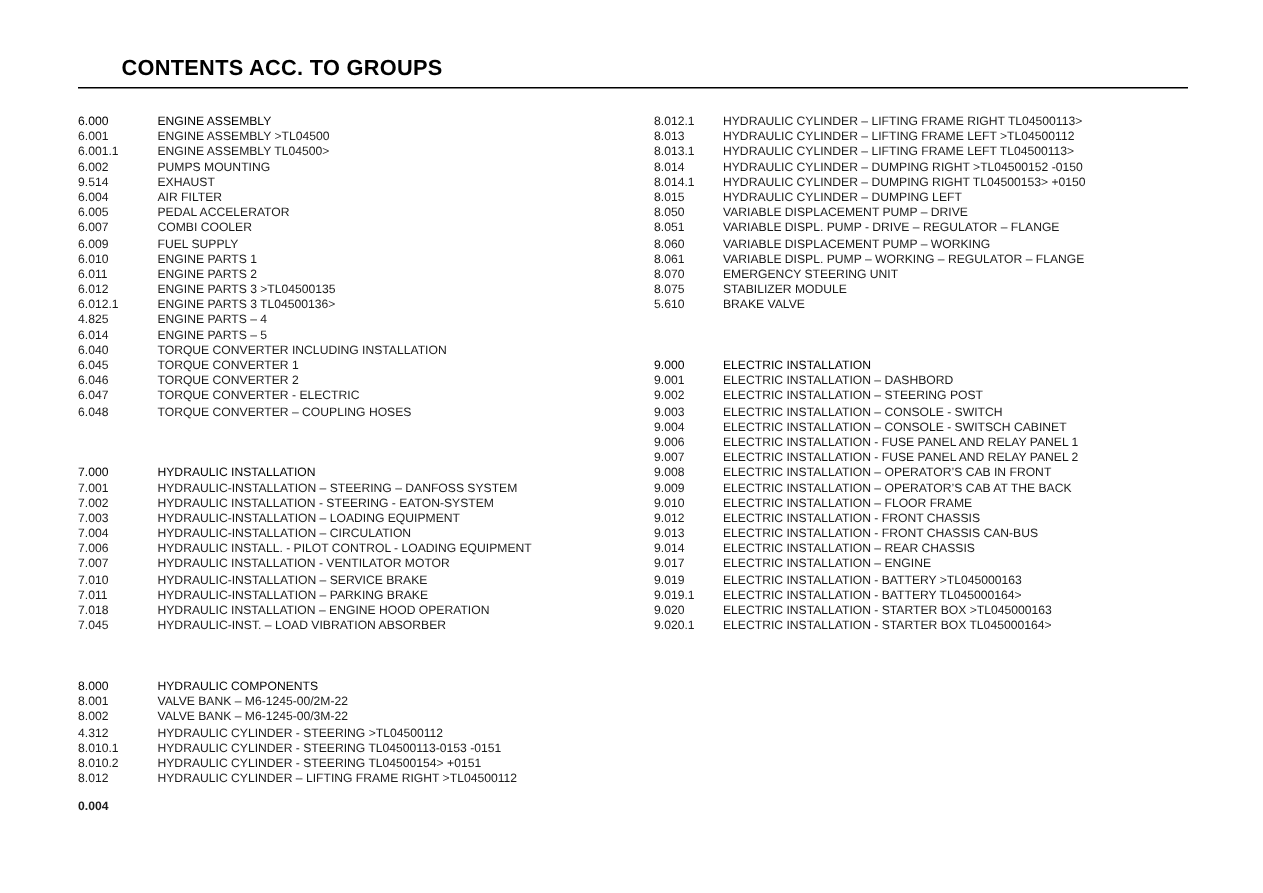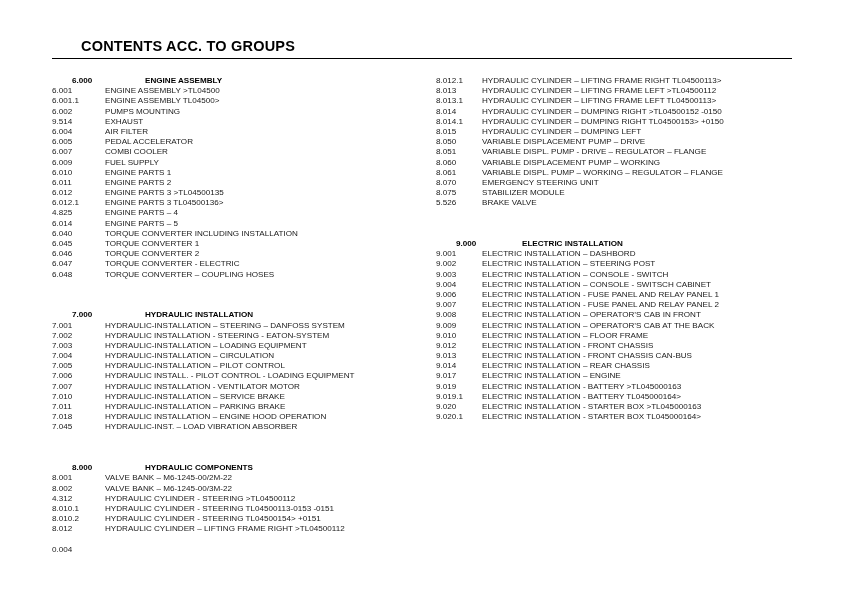--- a/index.html
+++ b/index.html
@@ -68,32 +68,32 @@
     width: 46px;
   }
   .row .label {
     display: inline-block;
     font-size: 8.1px;
     vertical-align: top;
   }
 
   .row.group .num,
   .row.group .label {
-    font-weight: bold;
+    font-weight: normal;
     color: #000000;
-    margin-left: 20px;
   }
 
   
   .footer-page {
     position: absolute;
     left: 52px;
-    top: 545px;
+    top: 533px;
     font-size: 8.1px;
     color: #1a1a1a;
+    font-weight: bold;
   }
 </style>
 </head>
 <body>
 
 <div class="page">
 
   <div class="doc-title">CONTENTS ACC. TO GROUPS</div>
 
   <div class="title-rule"></div>
@@ -120,21 +120,20 @@
       <div class="row"><span class="num">6.047</span><span class="label">TORQUE CONVERTER - ELECTRIC</span></div>
       <div class="row"><span class="num">6.048</span><span class="label">TORQUE CONVERTER – COUPLING HOSES</span></div>
       <div class="row spacer">&nbsp;</div>
       <div class="row spacer">&nbsp;</div>
       <div class="row spacer">&nbsp;</div>
       <div class="row group"><span class="num">7.000</span><span class="label">HYDRAULIC INSTALLATION</span></div>
       <div class="row"><span class="num">7.001</span><span class="label">HYDRAULIC-INSTALLATION – STEERING – DANFOSS SYSTEM</span></div>
       <div class="row"><span class="num">7.002</span><span class="label">HYDRAULIC INSTALLATION - STEERING - EATON-SYSTEM</span></div>
       <div class="row"><span class="num">7.003</span><span class="label">HYDRAULIC-INSTALLATION – LOADING EQUIPMENT</span></div>
       <div class="row"><span class="num">7.004</span><span class="label">HYDRAULIC-INSTALLATION – CIRCULATION</span></div>
-      <div class="row"><span class="num">7.005</span><span class="label">HYDRAULIC-INSTALLATION – PILOT CONTROL</span></div>
       <div class="row"><span class="num">7.006</span><span class="label">HYDRAULIC INSTALL. - PILOT CONTROL - LOADING EQUIPMENT</span></div>
       <div class="row"><span class="num">7.007</span><span class="label">HYDRAULIC INSTALLATION - VENTILATOR MOTOR</span></div>
       <div class="row"><span class="num">7.010</span><span class="label">HYDRAULIC-INSTALLATION – SERVICE BRAKE</span></div>
       <div class="row"><span class="num">7.011</span><span class="label">HYDRAULIC-INSTALLATION – PARKING BRAKE</span></div>
       <div class="row"><span class="num">7.018</span><span class="label">HYDRAULIC INSTALLATION – ENGINE HOOD OPERATION</span></div>
       <div class="row"><span class="num">7.045</span><span class="label">HYDRAULIC-INST. – LOAD VIBRATION ABSORBER</span></div>
       <div class="row spacer">&nbsp;</div>
       <div class="row spacer">&nbsp;</div>
       <div class="row spacer">&nbsp;</div>
       <div class="row group"><span class="num">8.000</span><span class="label">HYDRAULIC COMPONENTS</span></div>
@@ -151,21 +150,21 @@
       <div class="row"><span class="num">8.013.1</span><span class="label">HYDRAULIC CYLINDER – LIFTING FRAME LEFT   TL04500113&gt;</span></div>
       <div class="row"><span class="num">8.014</span><span class="label">HYDRAULIC CYLINDER – DUMPING RIGHT  &gt;TL04500152   -0150</span></div>
       <div class="row"><span class="num">8.014.1</span><span class="label">HYDRAULIC CYLINDER – DUMPING RIGHT  TL04500153&gt;   +0150</span></div>
       <div class="row"><span class="num">8.015</span><span class="label">HYDRAULIC CYLINDER – DUMPING LEFT</span></div>
       <div class="row"><span class="num">8.050</span><span class="label">VARIABLE DISPLACEMENT PUMP – DRIVE</span></div>
       <div class="row"><span class="num">8.051</span><span class="label">VARIABLE DISPL. PUMP - DRIVE – REGULATOR – FLANGE</span></div>
       <div class="row"><span class="num">8.060</span><span class="label">VARIABLE DISPLACEMENT PUMP – WORKING</span></div>
       <div class="row"><span class="num">8.061</span><span class="label">VARIABLE DISPL. PUMP – WORKING – REGULATOR – FLANGE</span></div>
       <div class="row"><span class="num">8.070</span><span class="label">EMERGENCY STEERING UNIT</span></div>
       <div class="row"><span class="num">8.075</span><span class="label">STABILIZER MODULE</span></div>
-      <div class="row"><span class="num">5.526</span><span class="label">BRAKE VALVE</span></div>
+      <div class="row"><span class="num">5.610</span><span class="label">BRAKE VALVE</span></div>
       <div class="row spacer">&nbsp;</div>
       <div class="row spacer">&nbsp;</div>
       <div class="row spacer">&nbsp;</div>
       <div class="row group"><span class="num">9.000</span><span class="label">ELECTRIC INSTALLATION</span></div>
       <div class="row"><span class="num">9.001</span><span class="label">ELECTRIC INSTALLATION – DASHBORD</span></div>
       <div class="row"><span class="num">9.002</span><span class="label">ELECTRIC INSTALLATION – STEERING POST</span></div>
       <div class="row"><span class="num">9.003</span><span class="label">ELECTRIC INSTALLATION – CONSOLE - SWITCH</span></div>
       <div class="row"><span class="num">9.004</span><span class="label">ELECTRIC INSTALLATION – CONSOLE - SWITSCH CABINET</span></div>
       <div class="row"><span class="num">9.006</span><span class="label">ELECTRIC INSTALLATION - FUSE PANEL AND RELAY PANEL 1</span></div>
       <div class="row"><span class="num">9.007</span><span class="label">ELECTRIC INSTALLATION - FUSE PANEL AND RELAY PANEL 2</span></div>

